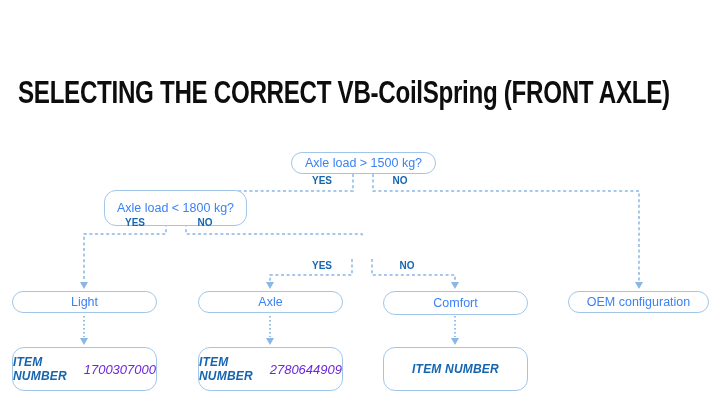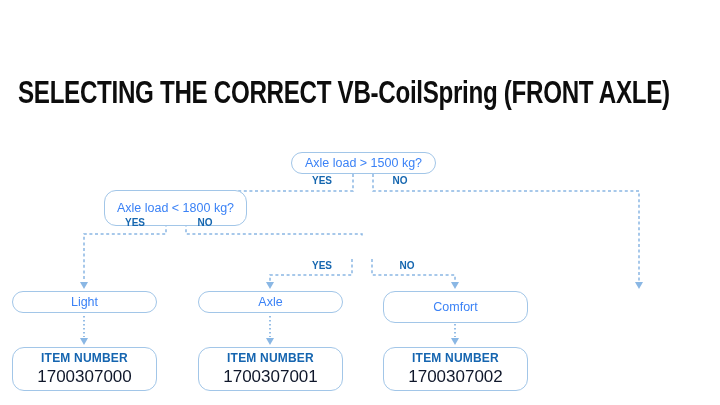--- a/index.html
+++ b/index.html
@@ -24,25 +24,26 @@
     display:flex; align-items:center; justify-content:center;
     color:#3b82f6; font-size:12.5px; white-space:nowrap;
   }
   .yn {
     position:absolute; z-index:2; transform:translateX(-50%);
     font-weight:bold; font-size:10px; color:#1566af; white-space:nowrap;
   }
   .itembox {
     position:absolute; z-index:2;
     border:1.5px solid #a2c6e8; border-radius:12px; background:#ffffff;
-    display:flex; flex-direction:column; align-items:center; justify-content:center;
+    display:flex; flex-direction:row; align-items:center; justify-content:center;
     gap:2px;
+    font-style:italic;
   }
   .item-label { font-weight:bold; font-size:12px; color:#1565b0; letter-spacing:0.2px; }
-  .item-num { font-size:17px; color:#0f172a; }
+  .item-num { font-size:13px; color:#6d28d9; }
 </style>
 </head>
 <body>
 
 <div class="stage">
 
   <div class="page-title">SELECTING THE CORRECT VB-CoilSpring (FRONT AXLE)</div>
 
   <svg class="connectors" width="720" height="405" viewBox="0 0 720 405">
     <g fill="none" stroke="#8ab7e4" stroke-width="1.5" stroke-dasharray="3 2.6">
@@ -83,30 +84,32 @@
 
   <div class="yn" style="left:322px; top:231px;">YES</div>
   <div class="yn" style="left:407px; top:231px;">NO</div>
 
   <div class="pill" style="left:12px; top:262px; width:145px; height:22px;">
     <span>Light</span>
   </div>
   <div class="pill" style="left:198px; top:262px; width:145px; height:22px;">
     <span>Axle</span>
   </div>
-  <div class="pill" style="left:383px; top:262px; width:145px; height:32px;">
+  <div class="pill" style="left:383px; top:262px; width:145px; height:24px;">
     <span>Comfort</span>
+  </div>
+  <div class="pill" style="left:568px; top:262px; width:141px; height:22px;">
+    <span>OEM configuration</span>
   </div>
 
   <div class="itembox" style="left:12px; top:318px; width:145px; height:44px;">
     <div class="item-label">ITEM NUMBER</div>
     <div class="item-num">1700307000</div>
   </div>
   <div class="itembox" style="left:198px; top:318px; width:145px; height:44px;">
     <div class="item-label">ITEM NUMBER</div>
-    <div class="item-num">1700307001</div>
+    <div class="item-num">2780644909</div>
   </div>
   <div class="itembox" style="left:383px; top:318px; width:145px; height:44px;">
     <div class="item-label">ITEM NUMBER</div>
-    <div class="item-num">1700307002</div>
   </div>
 
 </div>
 
 </body></html>

